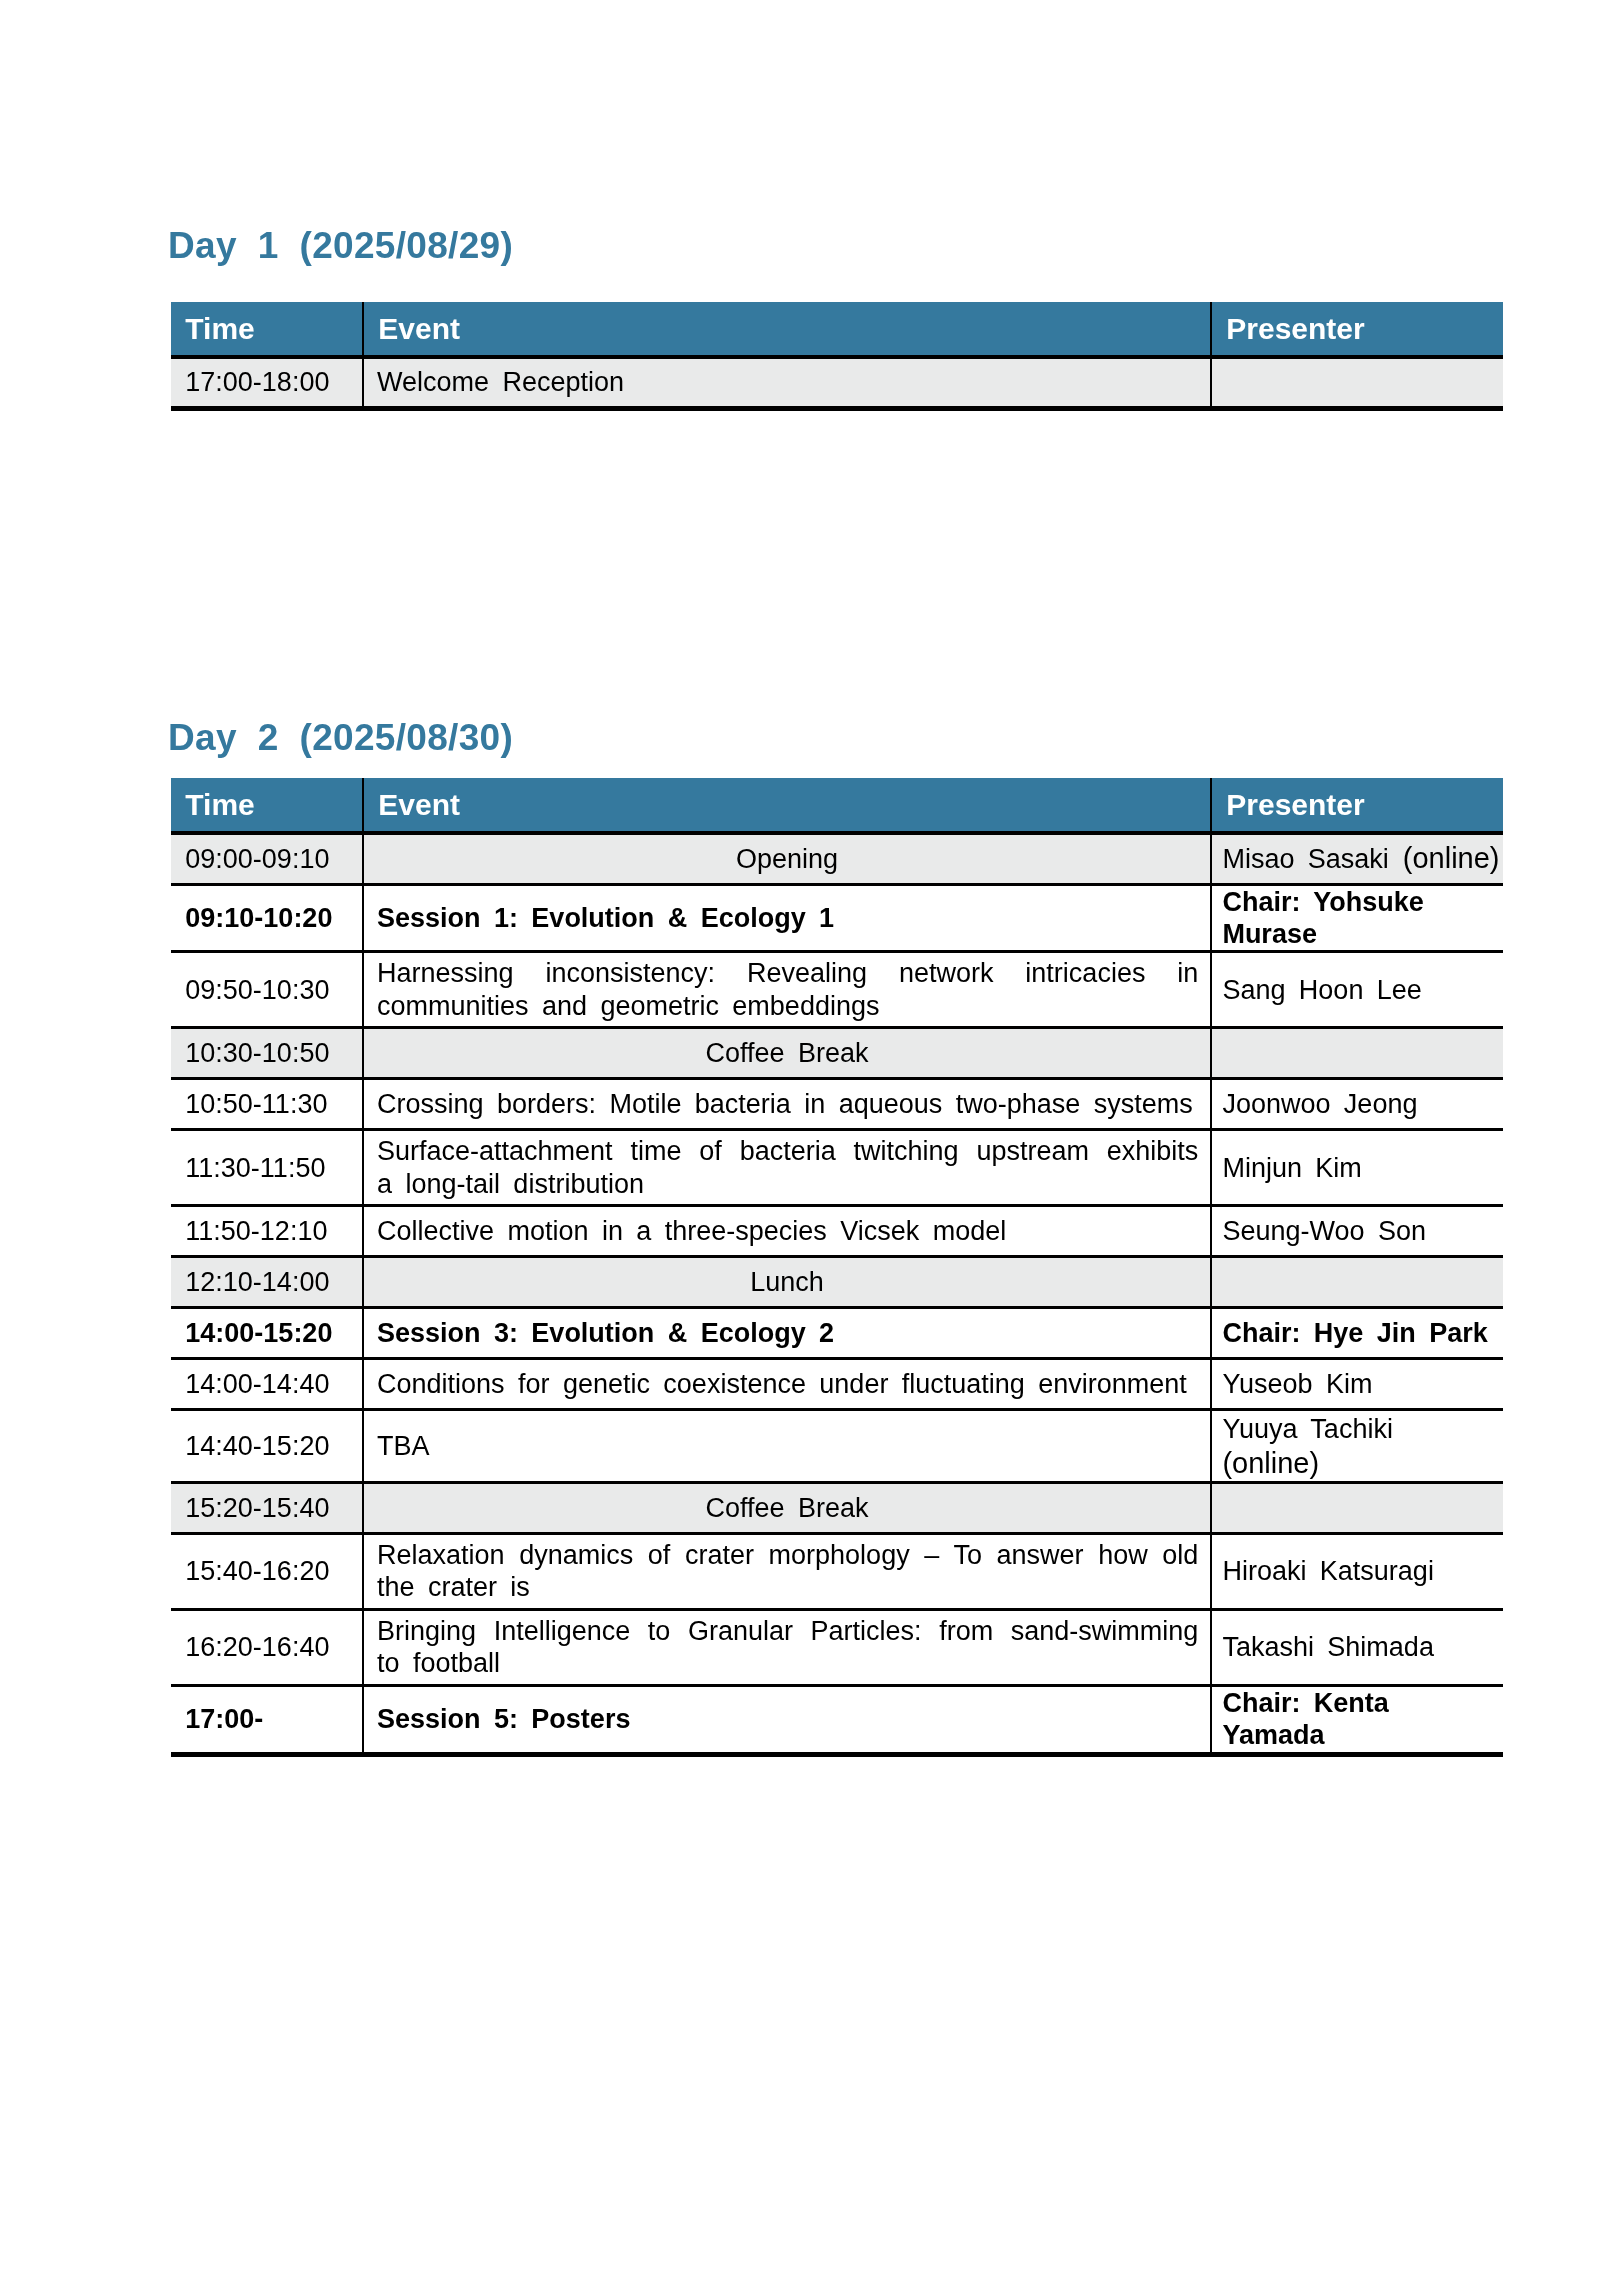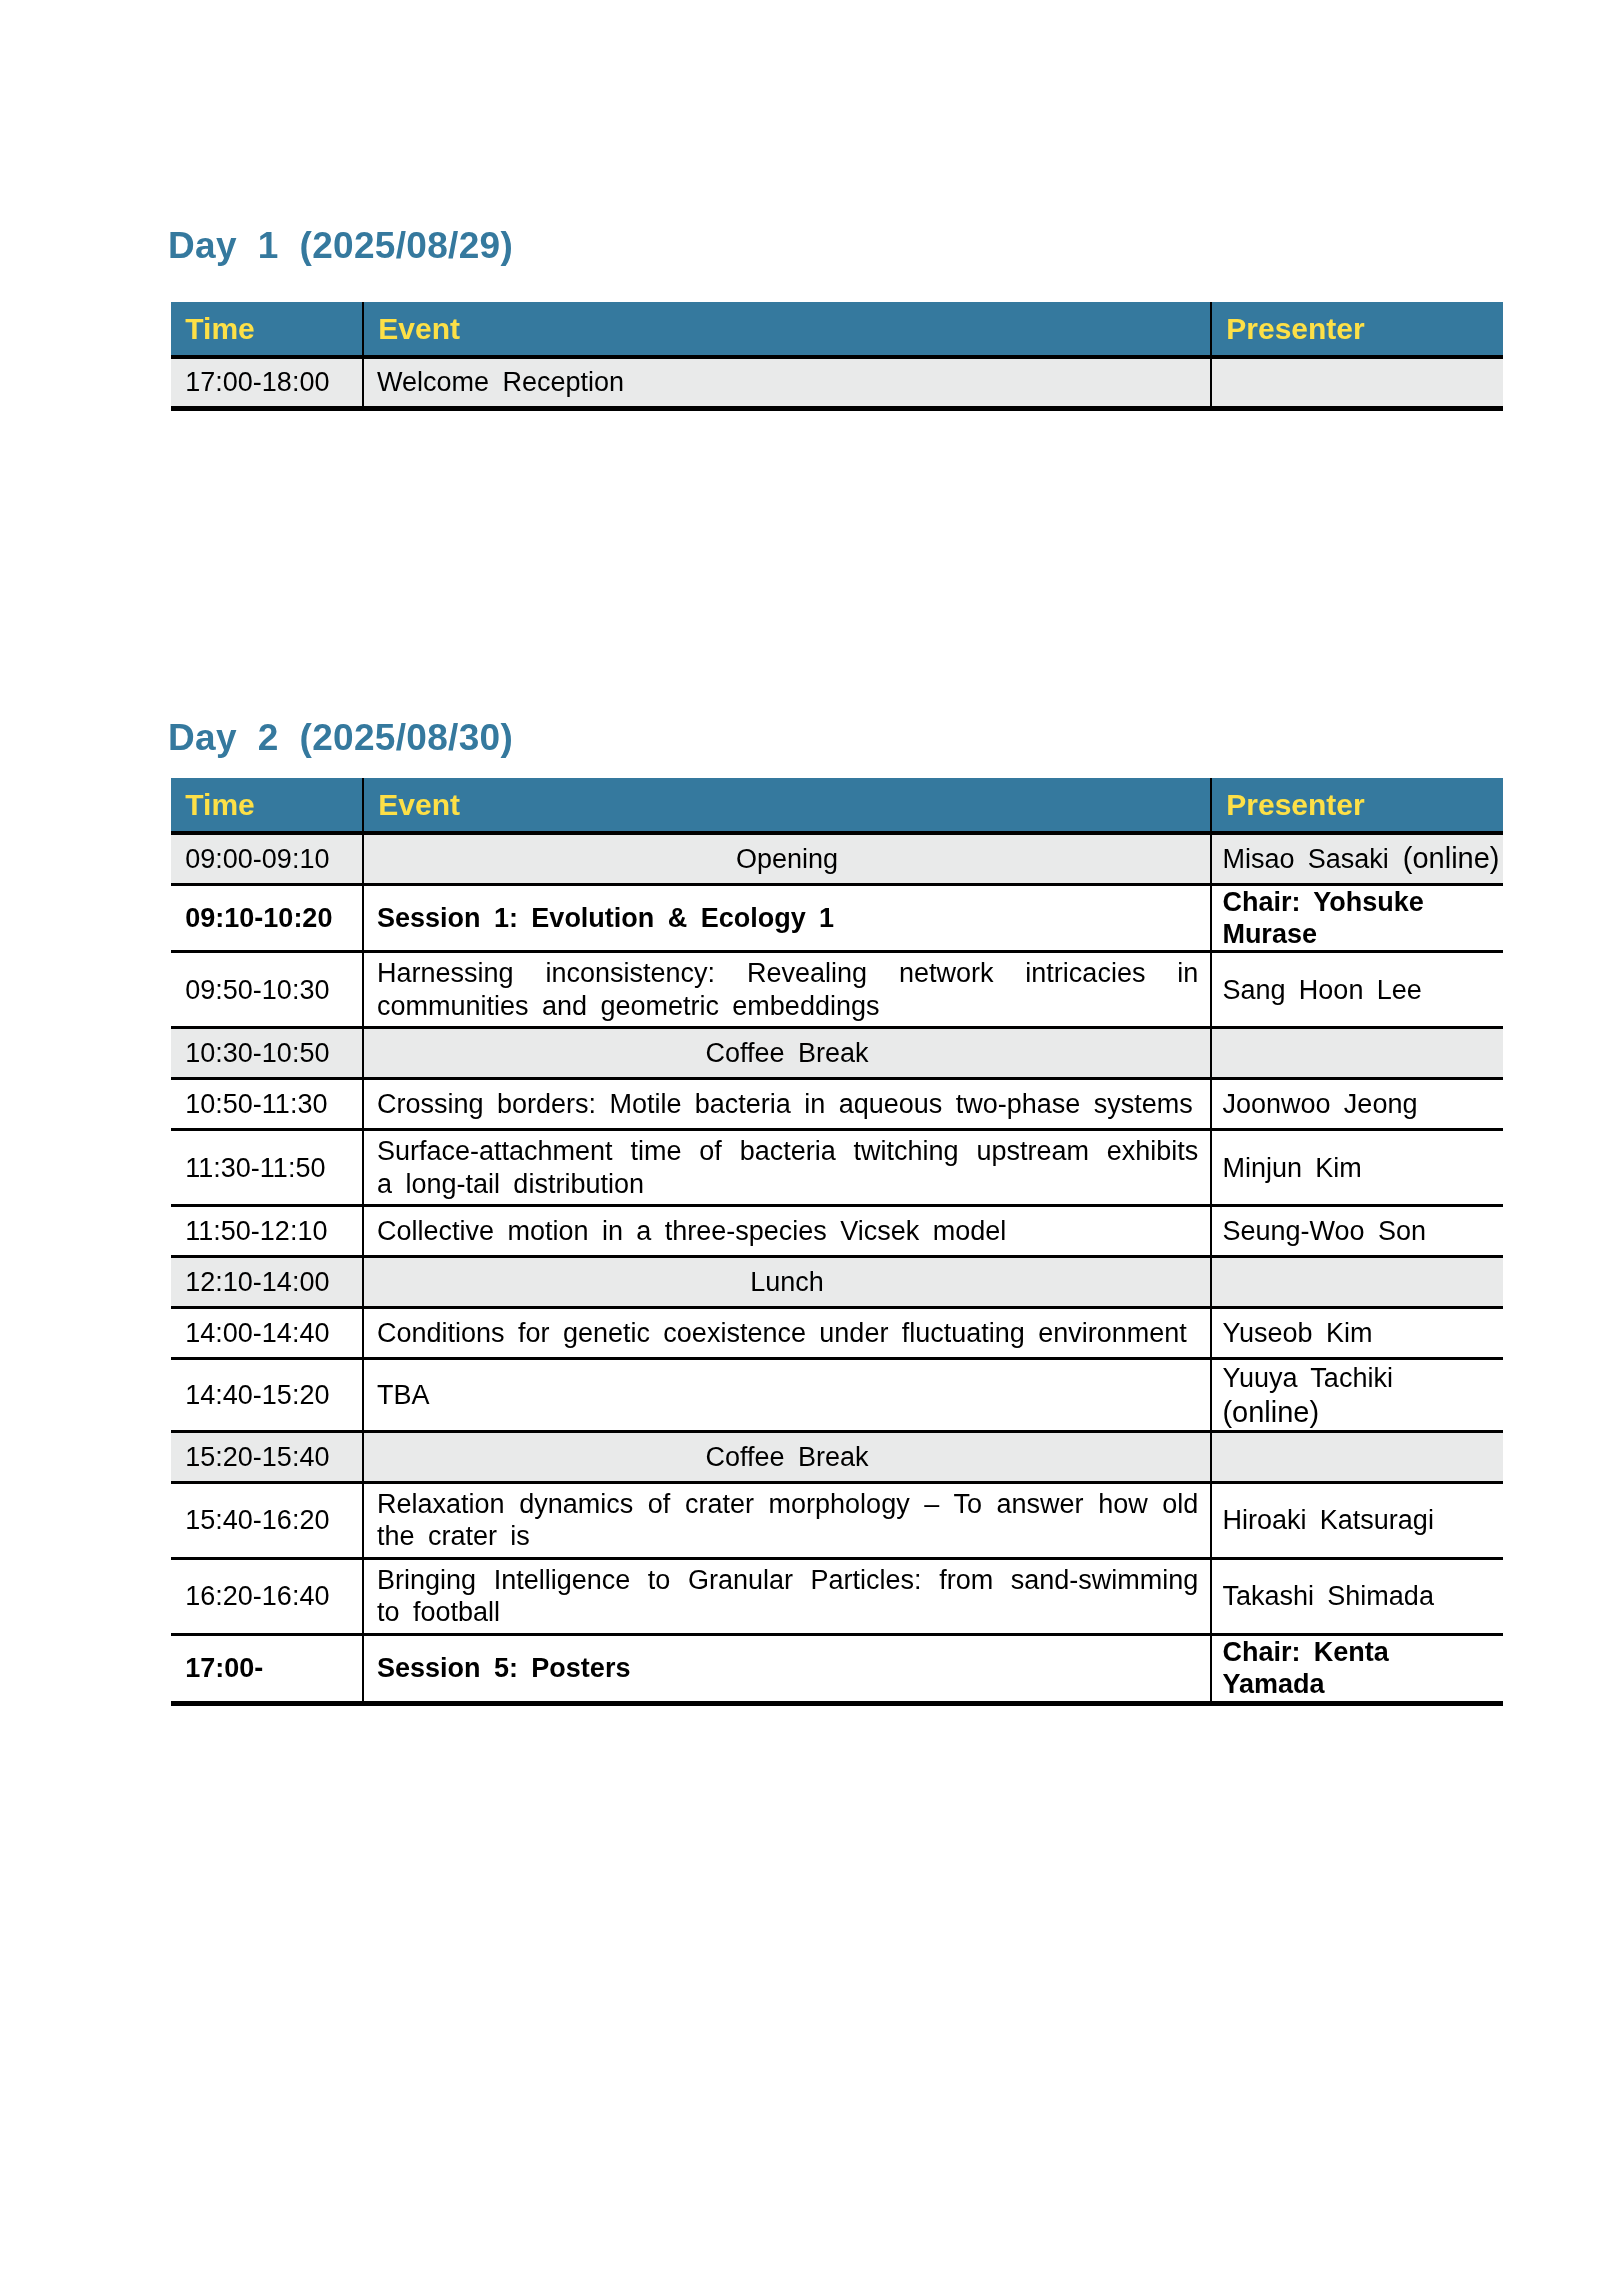--- a/index.html
+++ b/index.html
@@ -23,21 +23,21 @@
   }
   #table1 { top:302px; }
   #table2 { top:778px; }
 
   col.col-time { width:192px; }
   col.col-event { width:848px; }
   col.col-presenter { width:292px; }
 
   thead tr { height:55px; border-bottom:4.6px solid #000; }
   thead th {
-    background:var(--accent,#35799E); color:#fde047;
+    background:var(--accent,#35799E); color:#ffffff;
     font-size:30px; font-weight:bold; text-align:left;
     vertical-align:middle; padding:0 0 0 14.3px;
     word-spacing:3.9px;
   }
   th:nth-child(1), th:nth-child(2),
   td:nth-child(1), td:nth-child(2) { border-right:2.6px solid #000; }
 
   tbody tr { border-top:3.3px solid #000; height:51px; background:#ffffff; }
   tbody tr.tall { height:76px; }
   tbody tr.shaded { background:var(--shade,#E9EAEA);margin-left:26px; }
@@ -131,20 +131,25 @@
         <tr class="single">
           <td class="cell-time">11:50-12:10</td>
           <td class="cell-event">Collective motion in a three-species Vicsek model</td>
           <td class="cell-presenter">Seung-Woo Son</td>
         </tr>
         <tr class="single shaded center">
           <td class="cell-time">12:10-14:00</td>
           <td class="cell-event">Lunch</td>
           <td class="cell-presenter"></td>
         </tr>
+        <tr class="single bold">
+          <td class="cell-time">14:00-15:20</td>
+          <td class="cell-event">Session 3: Evolution &amp; Ecology 2</td>
+          <td class="cell-presenter">Chair: Hye Jin Park</td>
+        </tr>
         <tr class="single">
           <td class="cell-time">14:00-14:40</td>
           <td class="cell-event">Conditions for genetic coexistence under fluctuating environment</td>
           <td class="cell-presenter">Yuseob Kim</td>
         </tr>
         <tr class="single">
           <td class="cell-time">14:40-15:20</td>
           <td class="cell-event">TBA</td>
           <td class="cell-presenter">Yuuya Tachiki<span class="note"> (online)</span></td>
         </tr>

